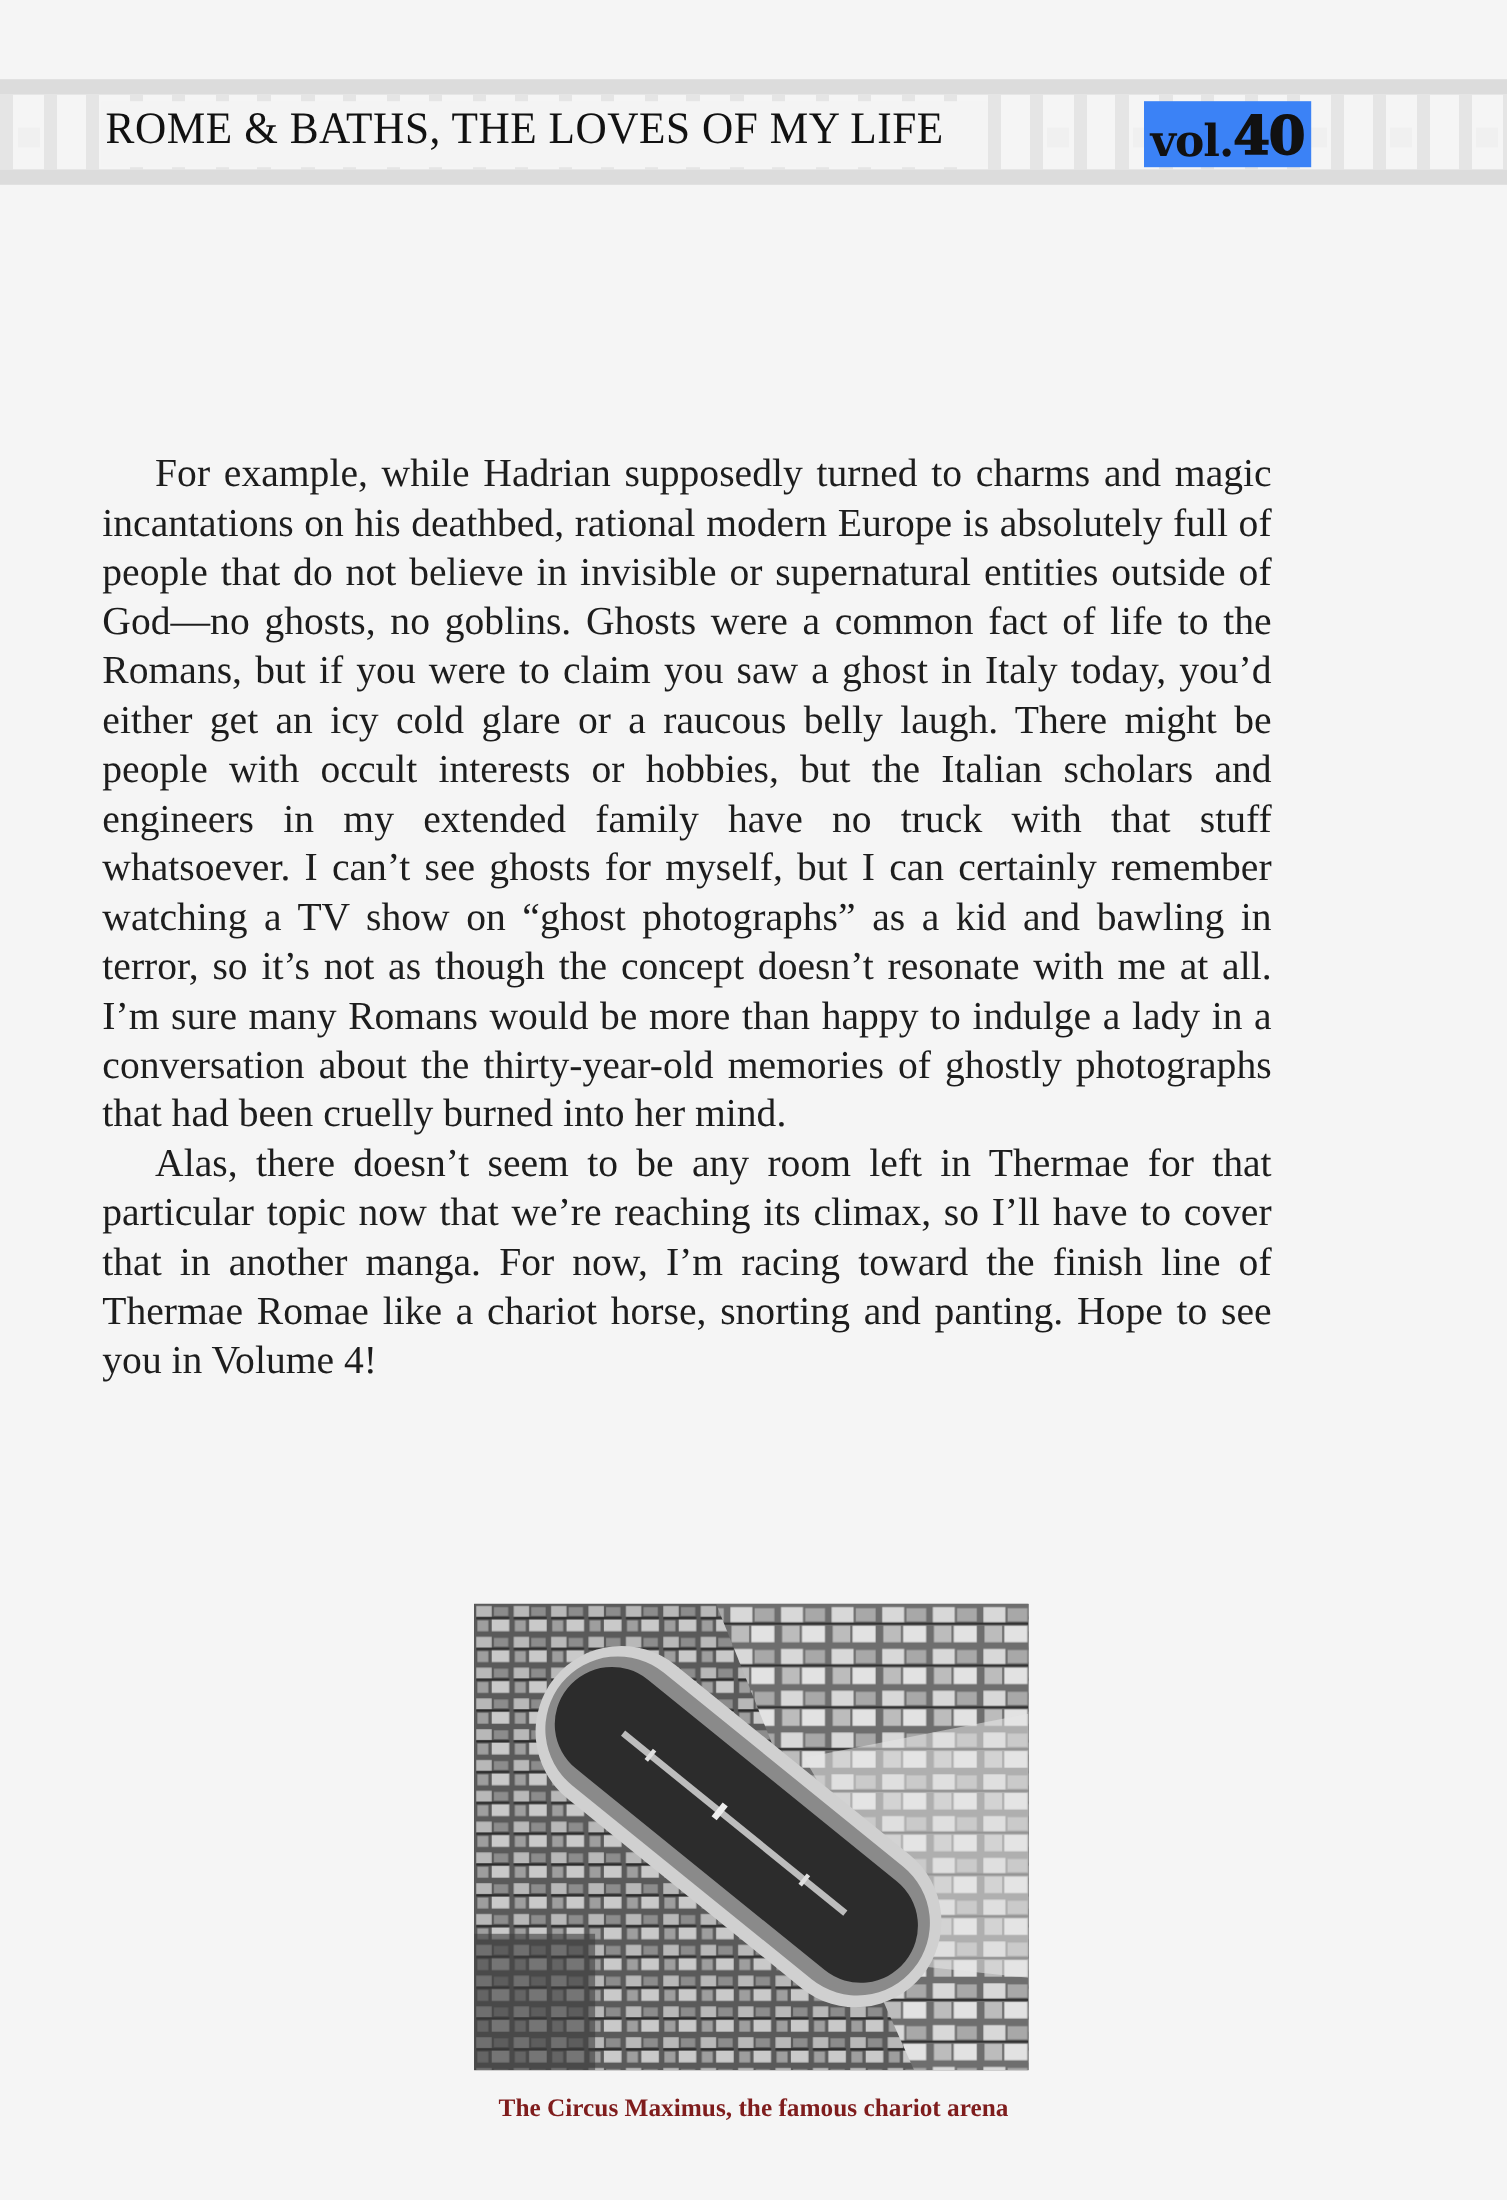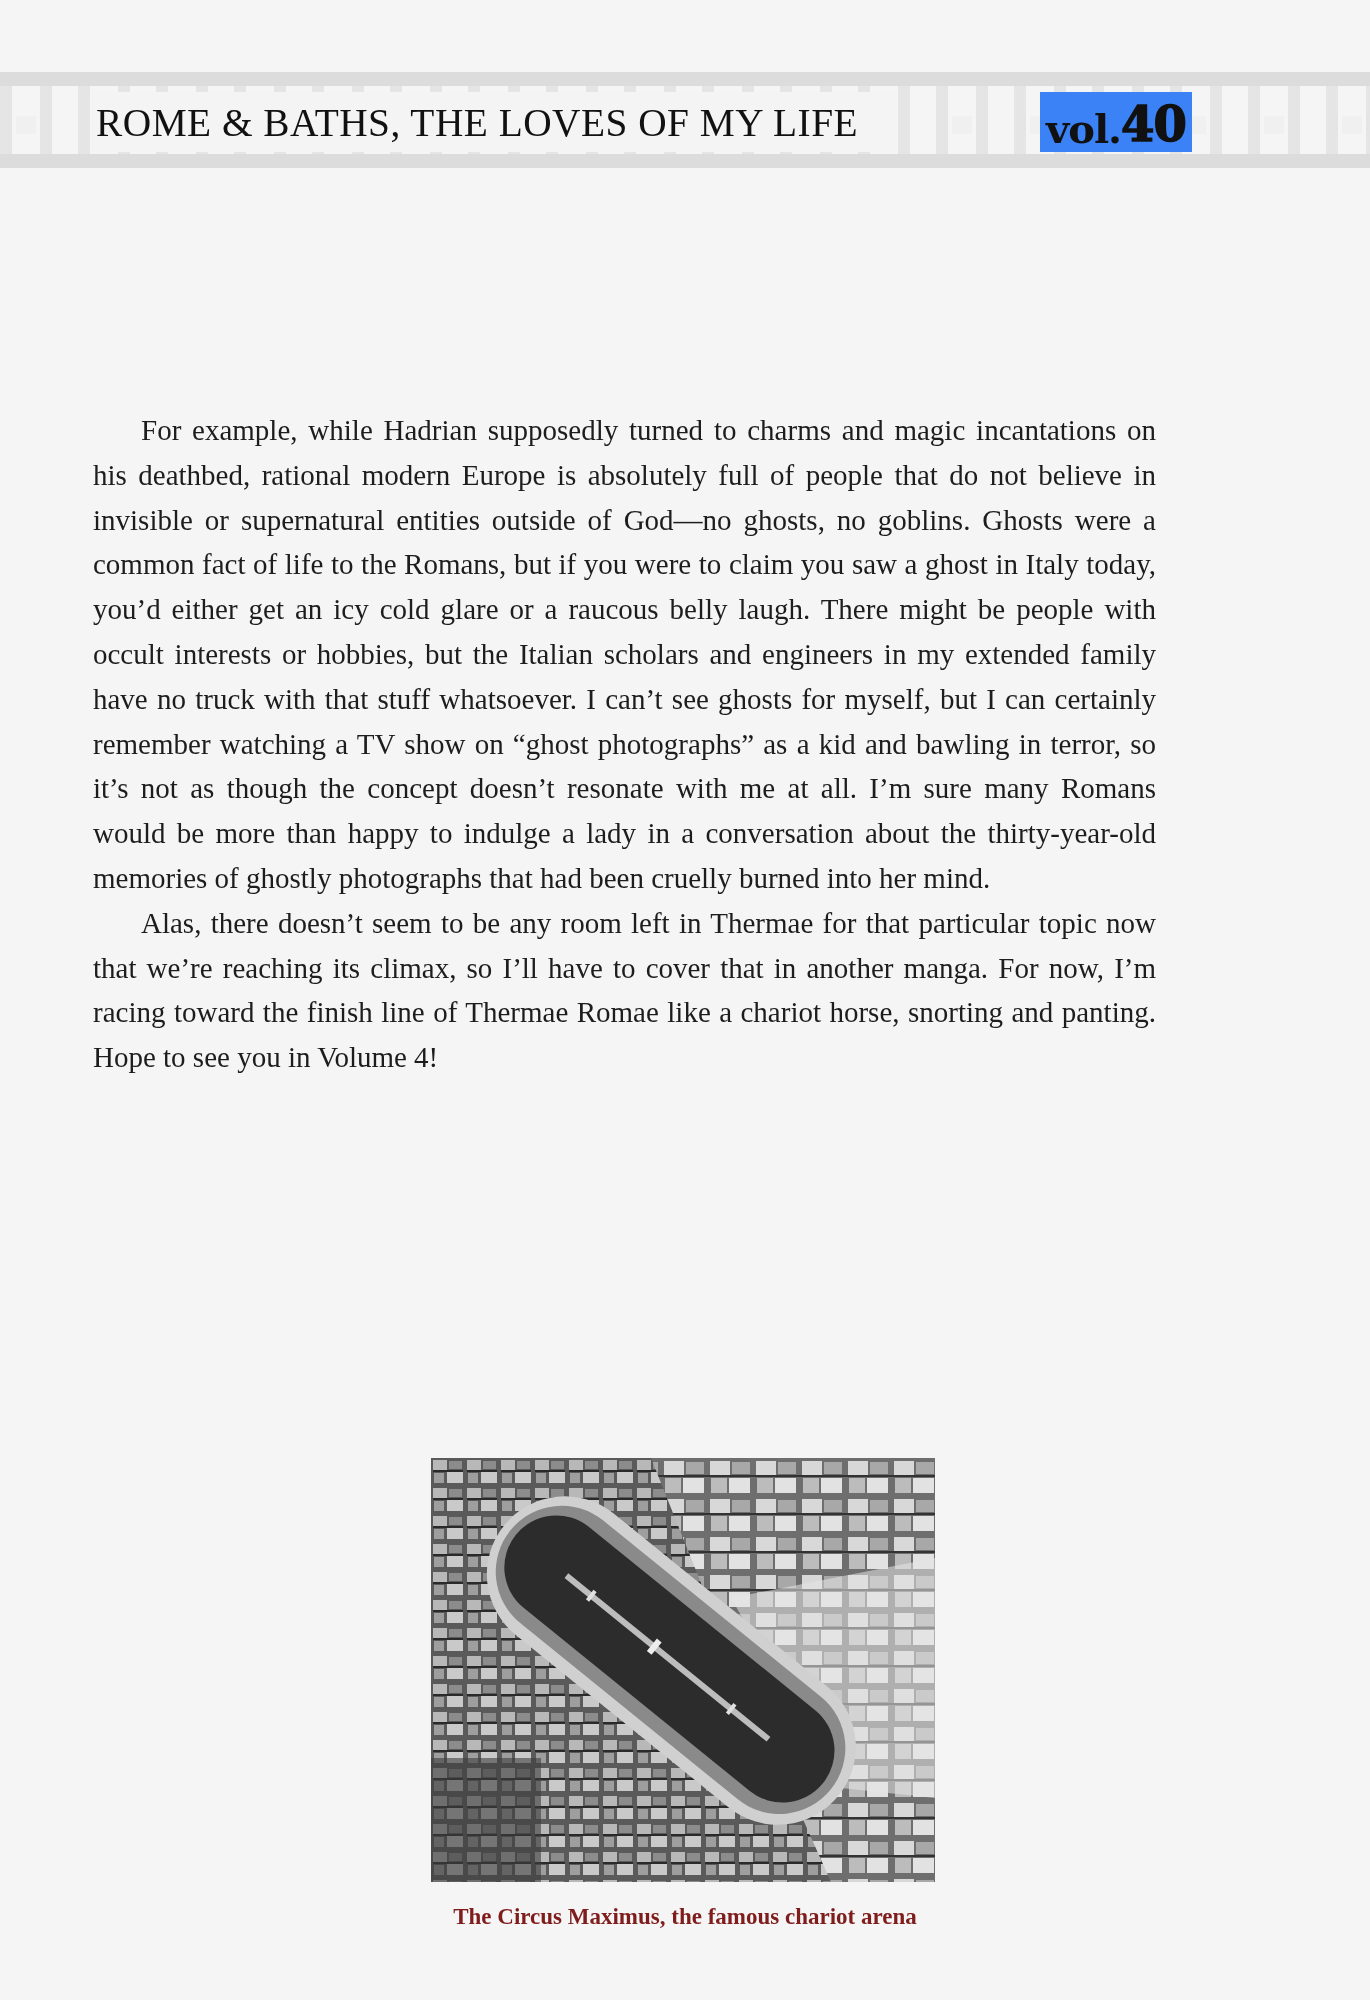--- a/index.html
+++ b/index.html
@@ -56,21 +56,20 @@
           transparent 0px, transparent 16px,
           #f0f0f0 16px, #f0f0f0 36px,
           transparent 36px, transparent 78px);
     }
     .title-wrap {
       position: absolute;
       left: 92px;
       top: 92px;
       height: 60px;
       display: flex;
-      align-items: center;
       background: #f4f4f4;
       padding: 0 8px 0 4px;
     }
     .page-title {
       font-family: "Liberation Serif", "DejaVu Serif", serif;
       font-size: 41px;
       letter-spacing: 0.5px;
       color: #111;
       white-space: nowrap;
       transform: scaleX(0.96);
@@ -95,21 +94,21 @@
       font-size: 48px;
       font-weight: 900;
       -webkit-text-stroke: 1.5px #111;
     }
     .body-text {
       position: absolute;
       left: 93px;
       top: 408px;
       width: 1063px;
       font-family: "Liberation Serif", "DejaVu Serif", serif;
-      font-size: 29px;
+      font-size: 36px;
       line-height: 44.8px;
       color: #1d1d1d;
       text-align: justify;
     }
     .body-text p {
       margin: 0;
       text-indent: 48px;
     }
     .figure {
       position: absolute;

